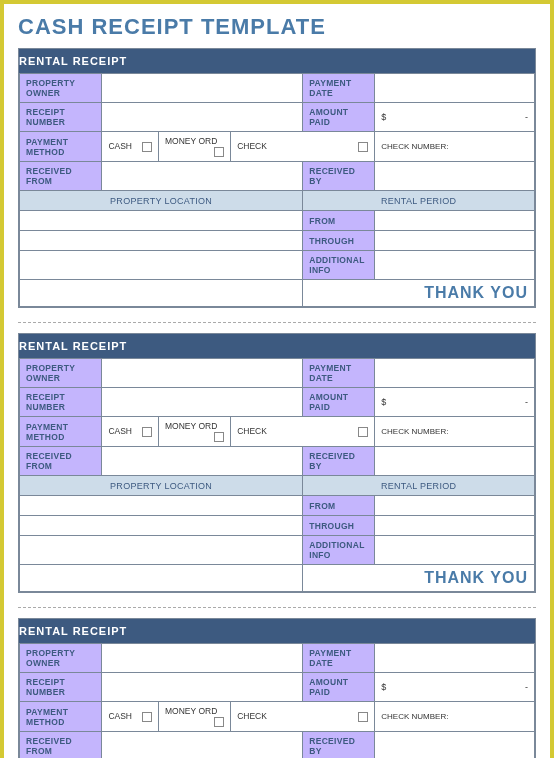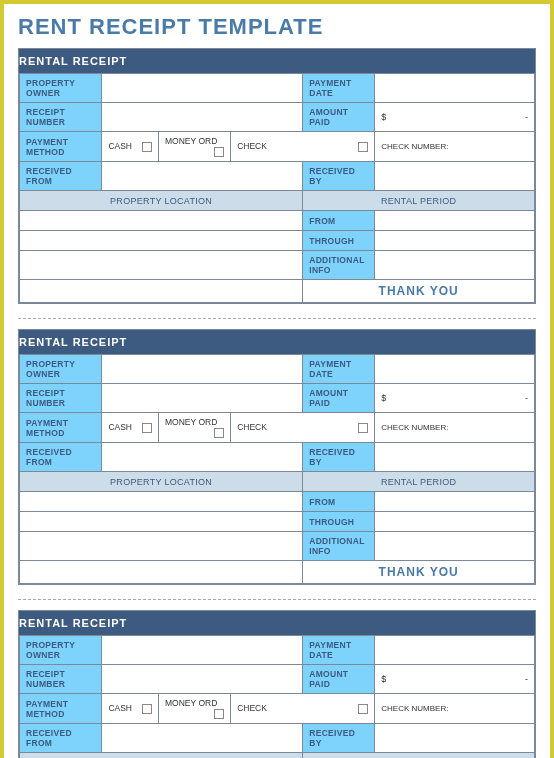--- a/index.html
+++ b/index.html
@@ -3,36 +3,36 @@
 <meta charset="utf-8">
 <style>
   * { box-sizing: border-box; margin: 0; padding: 0; }
   body { font-family: Arial, sans-serif; background: #d4c933; padding: 4px; width: 554px; }
   .page { background: #fff; padding: 10px 14px; }
   .title { color: #4a7ba8; font-size: 22px; font-weight: bold; letter-spacing: 1px; margin-bottom: 8px; }
   .receipt { border: 1px solid #7a8899; margin-bottom: 14px; }
   .header-bar { background: #3d5a80; color: #fff; font-size: 11px; font-weight: bold; padding: 6px 0; letter-spacing: 1px; }
   table { width: 100%; border-collapse: collapse; table-layout: fixed; }
   td { border: 1px solid #7a8899; font-size: 9px; padding: 4px 6px; height: 20px; vertical-align: middle; }
-  .label-cell { background: #7dd3fc; color: #3d5a80; font-weight: bold; font-size: 8.5px; letter-spacing: 0.3px; }
+  .label-cell { background: #c4b5fd; color: #3d5a80; font-weight: bold; font-size: 8.5px; letter-spacing: 0.3px; }
   .pay-label { font-size: 8.5px; color: #333; }
   .checkbox { display: inline-block; width: 10px; height: 10px; border: 1px solid #888; background: #fff; float: right; margin-top: 1px; }
   .section-head { background: #cddce9; color: #3d5a80; font-weight: normal; text-align: center; font-size: 9px; letter-spacing: 0.3px; }
   .blank-cell { background: #fff; }
-  .thankyou { color: #4a7ba8; font-weight: bold; text-align: center; font-size: 12px; letter-spacing: 1px; }
+  .thankyou { color: #4a7ba8; font-weight: bold; text-align: right; font-size: 16px; letter-spacing: 1px; }
   .divider { border: none; border-top: 1px dashed #aaa; margin: 6px 0 10px 0; }
   .amount { color: #333; }
   .dash { float: right; }
   .check-num { font-size: 8px; color: #333; margin-left: 11px; }
 </style>
 </head>
 <body>
 
 <div class="page">
-  <div class="title">RENT RECEIPT TEMPLATE</div>
+  <div class="title">CASH RECEIPT TEMPLATE</div>
 
   <div class="receipt">
     <div class="header-bar">RENTAL RECEIPT</div>
     <table>
       <colgroup>
           <col style="width:16%">
           <col style="width:11%">
           <col style="width:14%">
           <col style="width:14%">
           <col style="width:14%">

